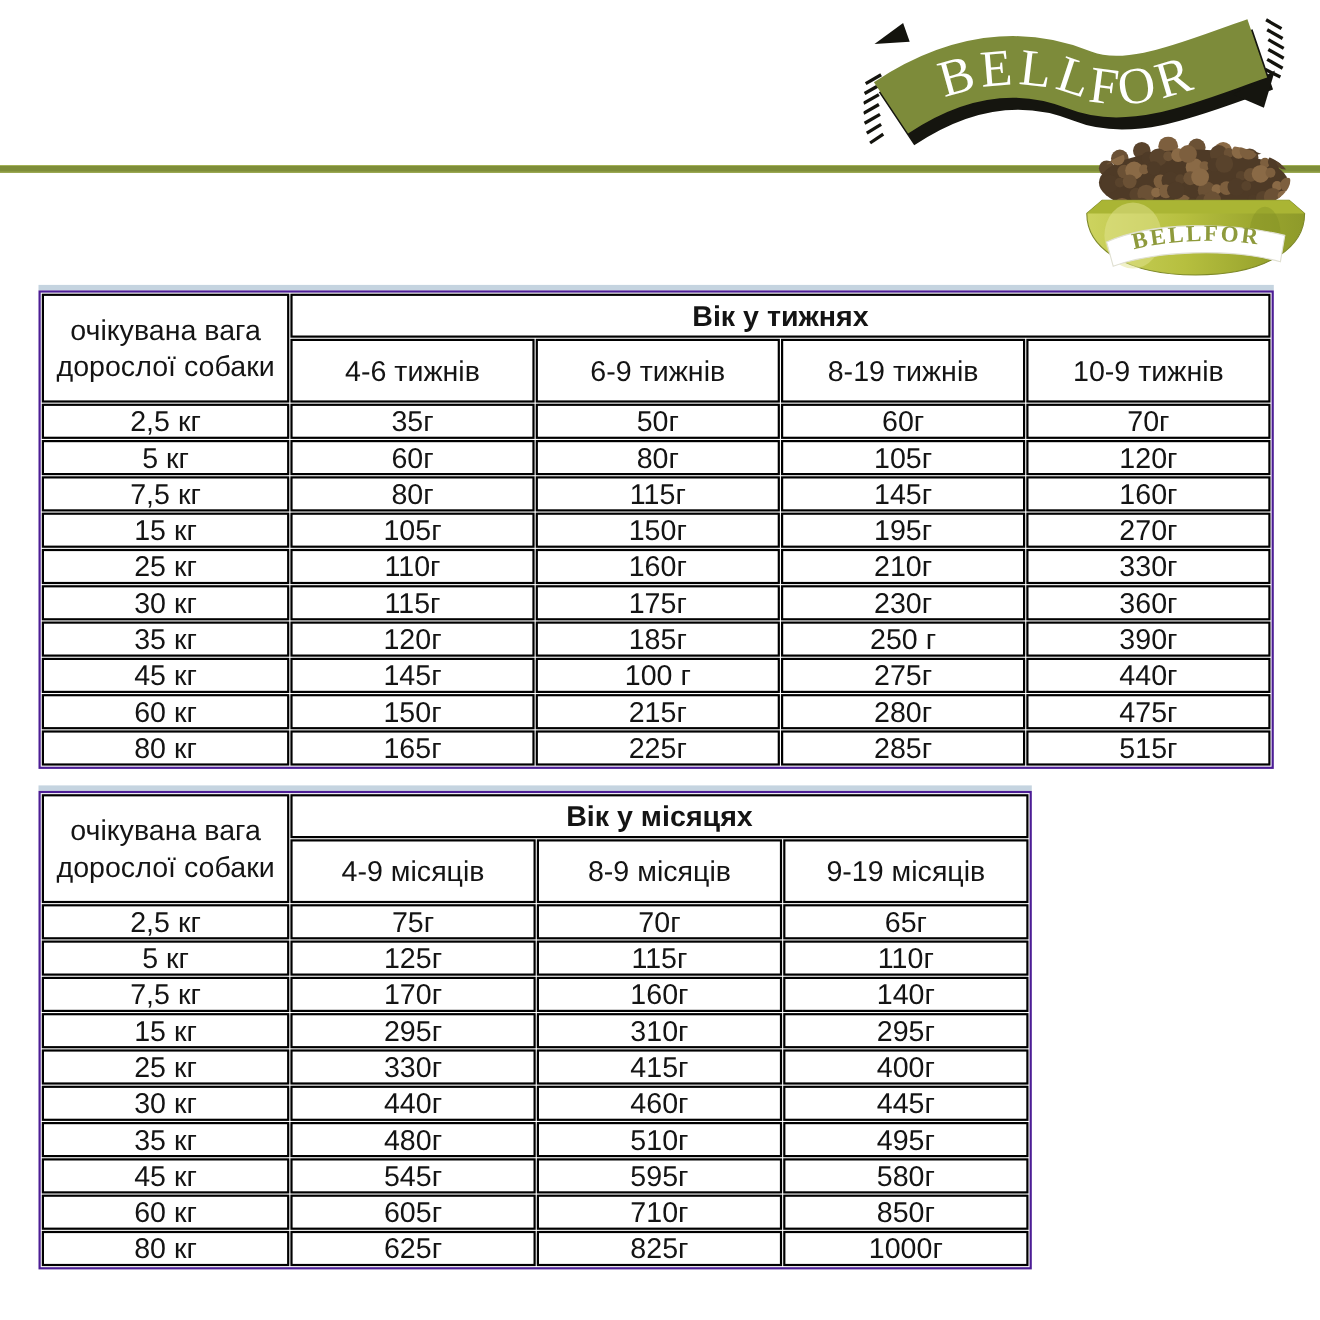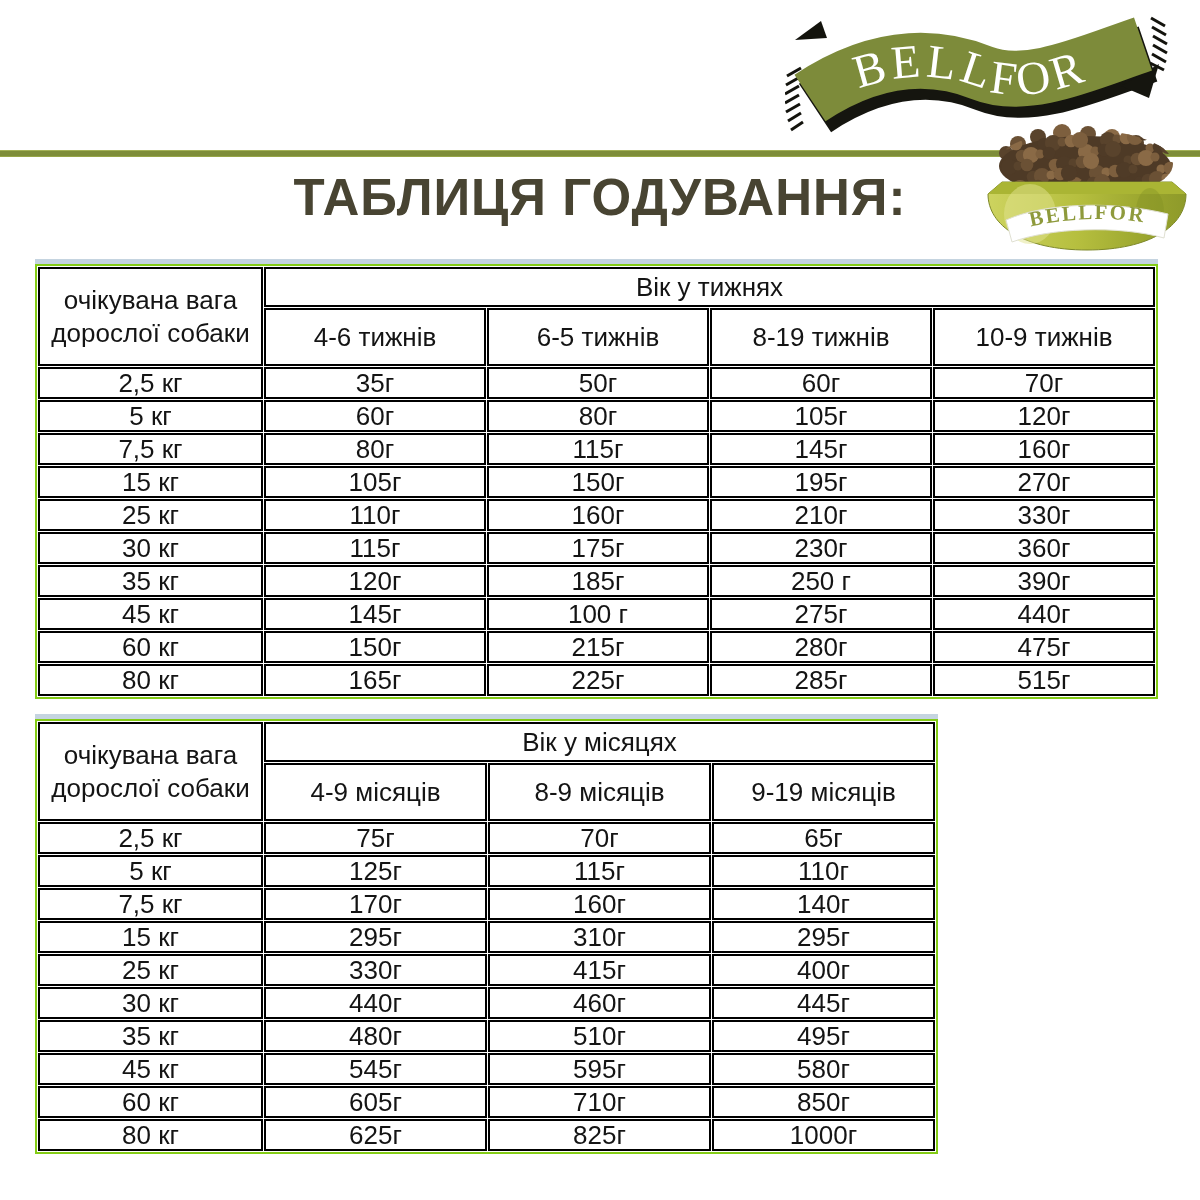--- a/index.html
+++ b/index.html
@@ -17,28 +17,28 @@
   
   .logo-svg { position:absolute; left:785px; top:6px; width:385px; height:135px; }
   .bowl-svg { position:absolute; left:978px; top:124px; width:218px; height:132px; }
 
   
   .tbl-wrap { position:absolute; left:35px; }
   .tbl-wrap.weeks { top:259px; }
   .tbl-wrap.months { top:714px; }
   .tbl-wrap .stripe { height:5px; background:#c5d4e0; }
   table.feed { border-collapse:separate; border-spacing:1px; background:#fff;
-               border:2px solid #84cc16; table-layout:fixed;
+               border:2px solid #4c1d95; table-layout:fixed;
                font-family:"Liberation Sans", sans-serif; font-size:26px; color:#141414; }
   table.feed th, table.feed td { border:2px solid #000; background:#fff; text-align:center;
                vertical-align:middle; padding:0; font-weight:normal; overflow:hidden; }
   table.feed col.c-w { width:225px; }
   table.weeks-t col.c-a { width:222px; }
   table.months-t col.c-a { width:223px; }
-  table.feed th.group { height:36px; }
+  table.feed th.group { height:36px;font-weight:bold; }
   table.feed th.agecol { height:54px; }
   table.feed td { height:28px; line-height:28px; }
   table.feed th.corner { line-height:33px; padding:0 8px; }
 </style>
 </head>
 <body>
 
 <div class="page">
 
   <svg class="logo-svg" viewBox="0 0 385 135" aria-hidden="true">
@@ -71,21 +71,20 @@
     <polygon points="336,80 374,58 364,92" fill="#15150f"></polygon>
 
     <path d="M25,92 C100,42 160,52 197,67 C242,85 302,57 358,38" fill="none" stroke="#7d8b3a" stroke-width="56"></path>
     <text font-family="'Liberation Serif','DejaVu Serif',serif" font-size="47" fill="#ffffff" letter-spacing="4">
       <textPath href="#logoArc" startOffset="50%" text-anchor="middle">BELLFOR</textPath>
     </text>
   </svg>
 
   <div class="divider"></div>
 
-  <div class="title">ТАБЛИЦЯ ГОДУВАННЯ:</div>
 
   <svg class="bowl-svg" viewBox="0 0 218 132" aria-hidden="true">
     <defs>
       <clipPath id="kibbleClip">
           <ellipse cx="107" cy="40" rx="88" ry="34"></ellipse>
         </clipPath>
       <linearGradient id="bowlGrad" x1="0" y1="0" x2="1" y2="0">
         <stop offset="0" stop-color="#cdd35f"></stop>
           <stop offset="0.45" stop-color="#b6bf3f"></stop>
         <stop offset="0.8" stop-color="#9aa52e"></stop>
@@ -191,21 +190,21 @@
           <col class="c-a">
           <col class="c-a">
         </colgroup>
       <thead>
         <tr>
           <th class="corner" rowspan="2">очікувана вага дорослої собаки</th>
           <th class="group" colspan="4">Вік у тижнях</th>
         </tr>
         <tr class="col-head-row">
             <th class="agecol">4-6 тижнів</th>
-            <th class="agecol">6-5 тижнів</th>
+            <th class="agecol">6-9 тижнів</th>
             <th class="agecol">8-19 тижнів</th>
             <th class="agecol">10-9 тижнів</th>
           </tr>
       </thead>
       <tbody class="data">
           <tr>
             <td>2,5 кг</td>
             <td>35г</td>
             <td>50г</td>
             <td>60г</td>

